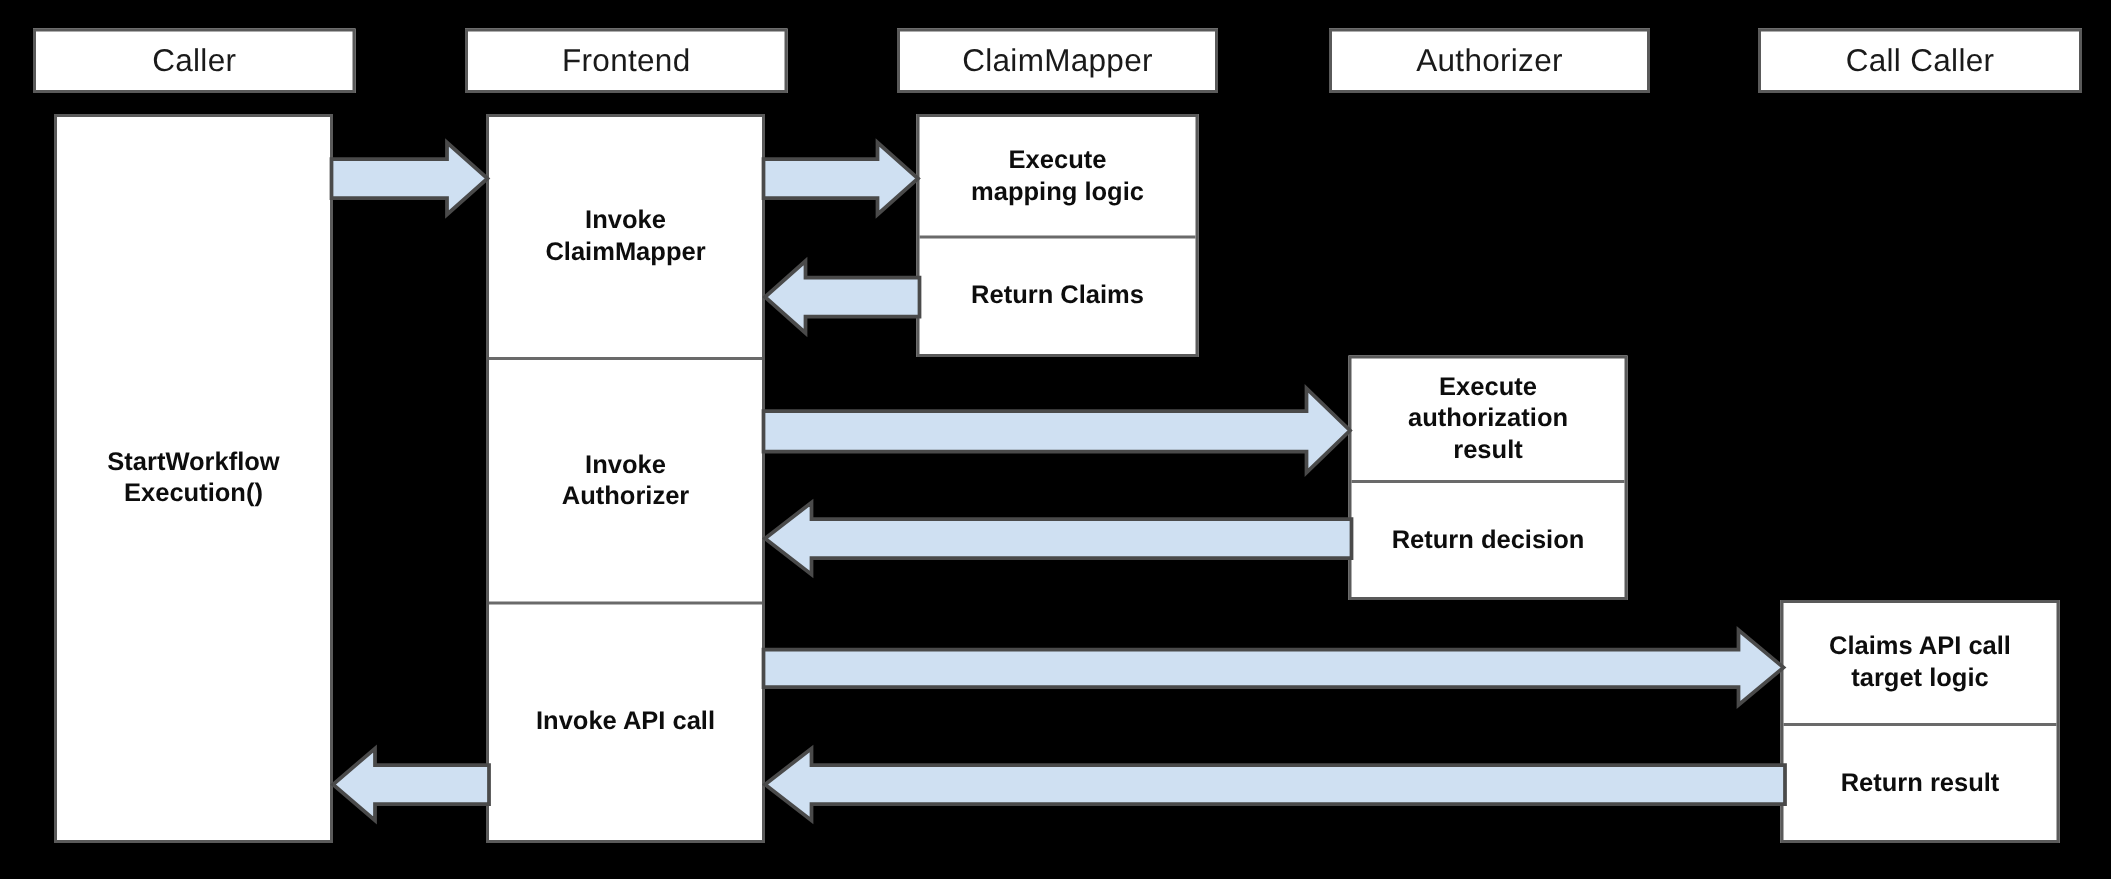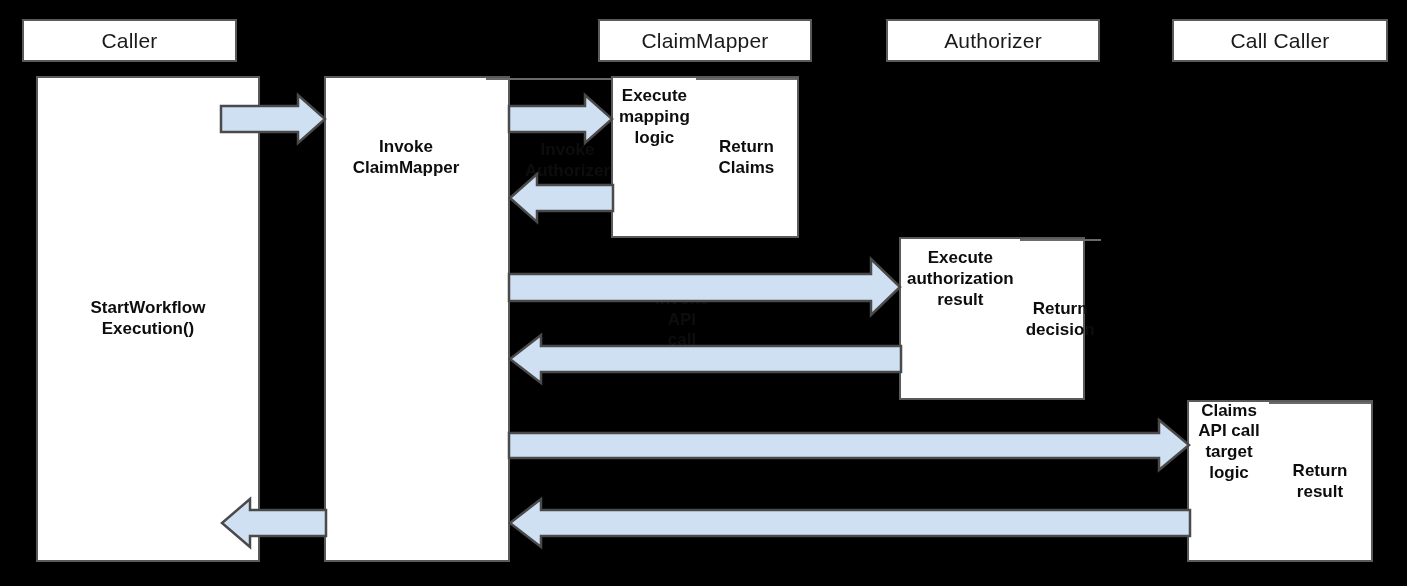--- a/index.html
+++ b/index.html
@@ -8,21 +8,21 @@
   #stage{position:relative;width:1407px;height:586px;background:#000;}
 
   .hdr{
     position:absolute;background:#ffffff;border:2px solid #5a5a5a;
     box-sizing:border-box;display:flex;align-items:center;justify-content:center;
     font-size:21px;font-weight:400;color:#1a1a1a;letter-spacing:.2px;
   }
 
   .lifeline{
     position:absolute;background:#ffffff;border:2px solid #5a5a5a;
-    box-sizing:border-box;display:flex;flex-direction:row;
+    box-sizing:border-box;display:flex;flex-direction:column;
   }
   .cell{
     flex:1 1 auto;display:flex;align-items:center;justify-content:center;
     text-align:center;font-size:17px;font-weight:bold;color:#0d0d0d;
     line-height:1.22;padding:2px 6px;box-sizing:border-box;
   }
   .cell + .cell{border-top:2px solid #6a6a6a;}
 
   .arrow{position:absolute;}
   .arrow svg{display:block;overflow:visible;}
@@ -30,31 +30,34 @@
   .lbl-break{display:block;}
 </style>
 </head>
 <body>
 
 <div id="stage">
 
   <div class="hdr" style="left:22px;top:19px;width:215px;height:43px;">
     <span>Caller</span>
   </div>
+  <div class="hdr" style="left:310px;top:19px;width:215px;height:43px;">
+    <span>Frontend</span>
+  </div>
   <div class="hdr" style="left:598px;top:19px;width:214px;height:43px;">
     <span>ClaimMapper</span>
   </div>
   <div class="hdr" style="left:886px;top:19px;width:214px;height:43px;">
     <span>Authorizer</span>
   </div>
   <div class="hdr" style="left:1172px;top:19px;width:216px;height:43px;">
     <span>Call Caller</span>
   </div>
 
-  <div class="lifeline" style="left:36px;top:76px;width:224px;height:486px;">
+  <div class="lifeline" style="left:36px;top:76px;width:186px;height:486px;">
     <div class="cell">
       <span>
         <span class="lbl-break">StartWorkflow</span>
         <span class="lbl-break">Execution()</span>
       </span>
     </div>
   </div>
 
   <div class="lifeline" style="left:324px;top:76px;width:186px;height:486px;">
     <div class="cell" style="height:160px;flex:0 0 160px;">

